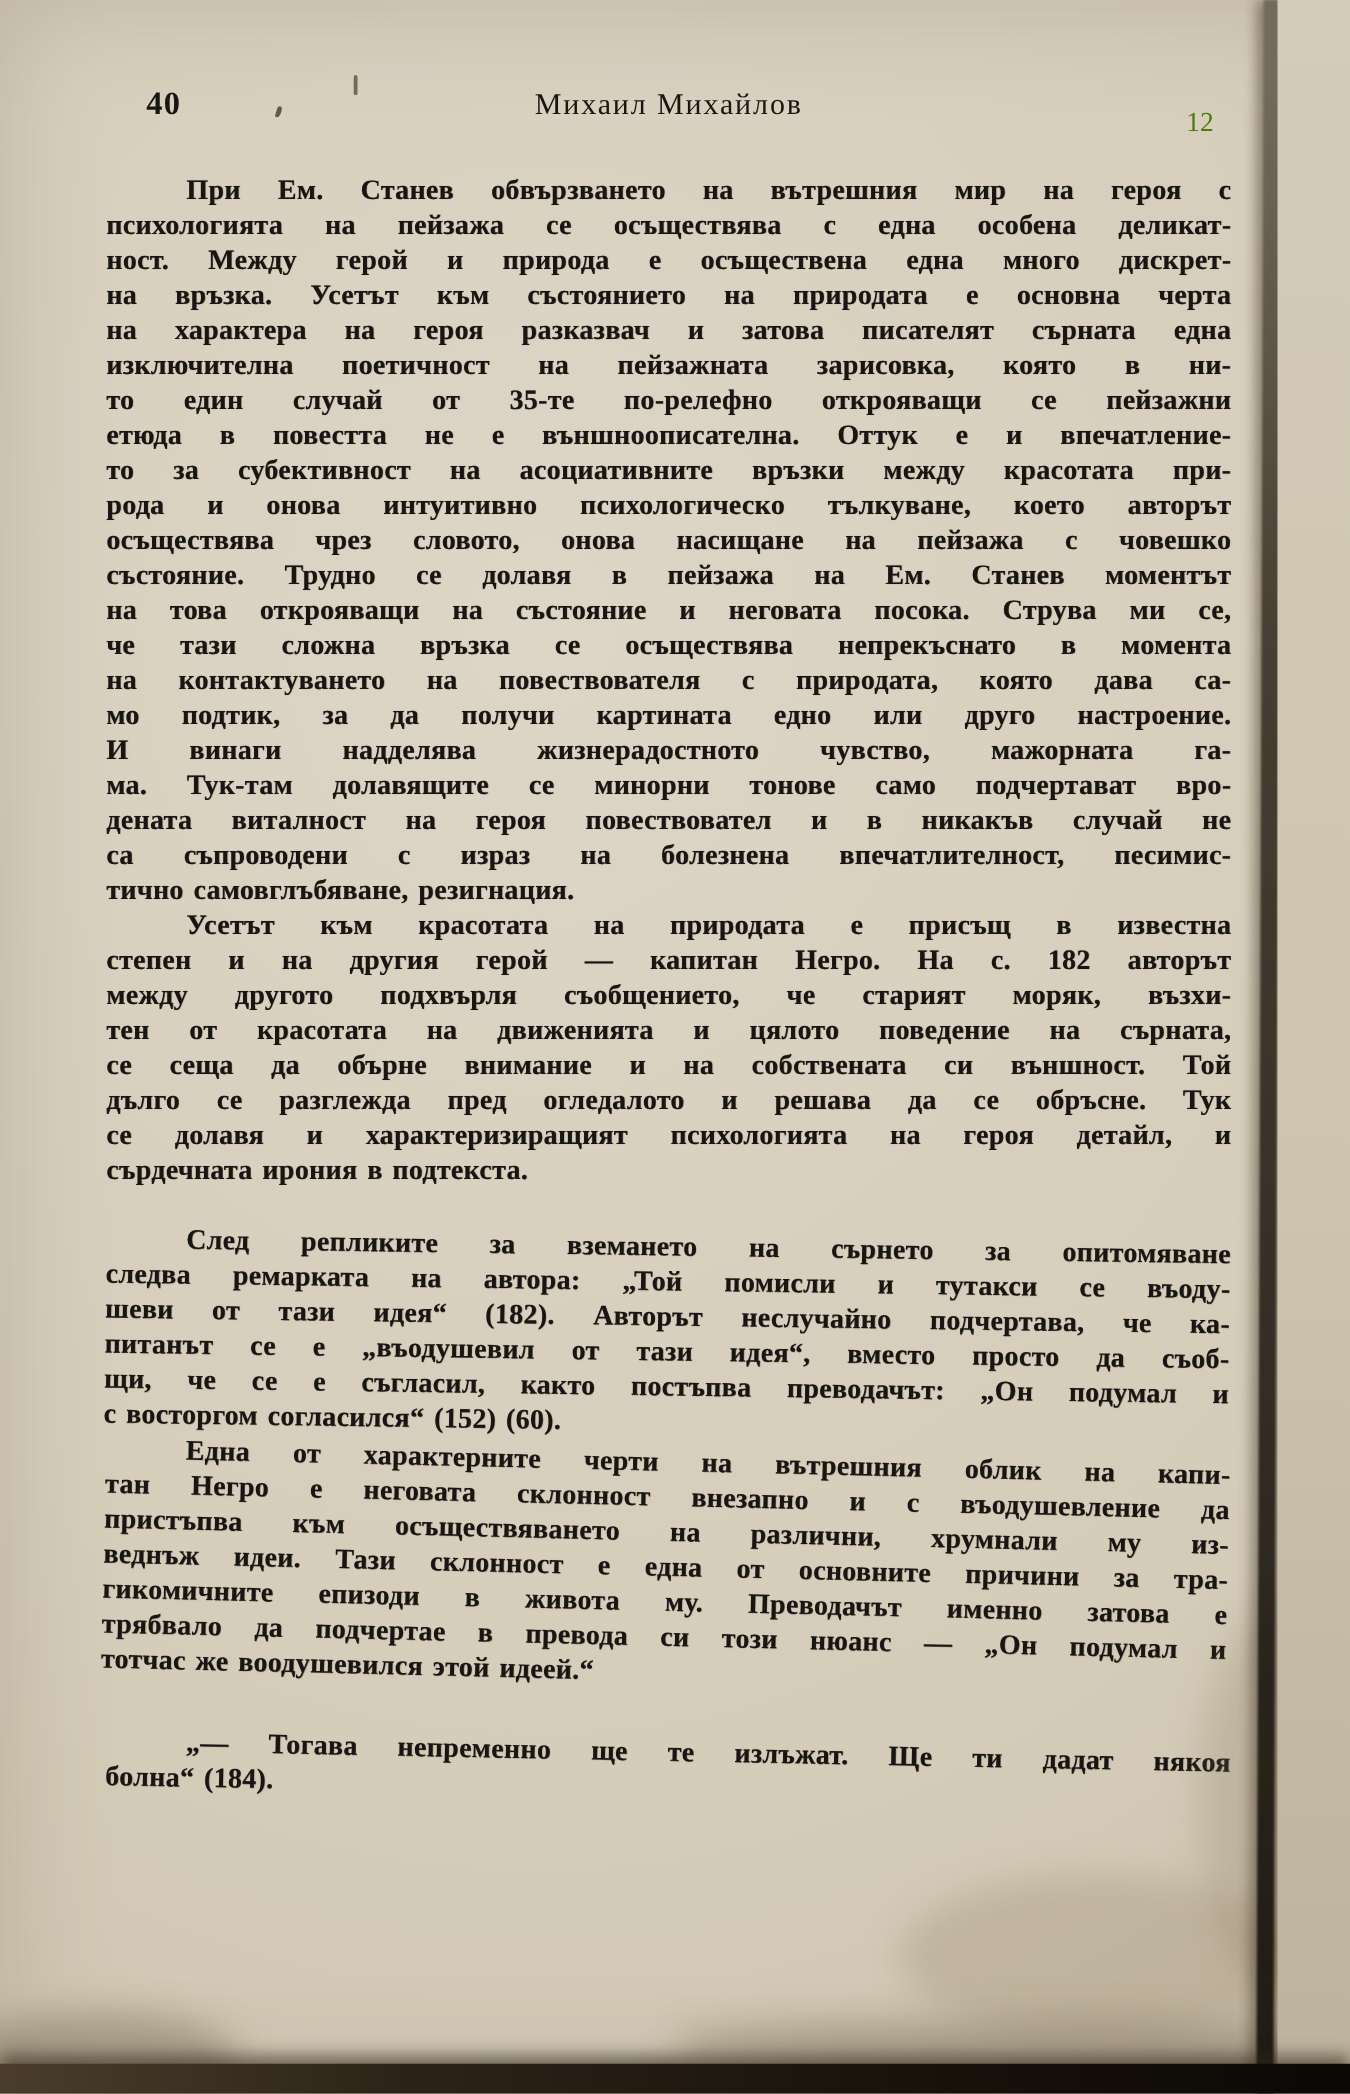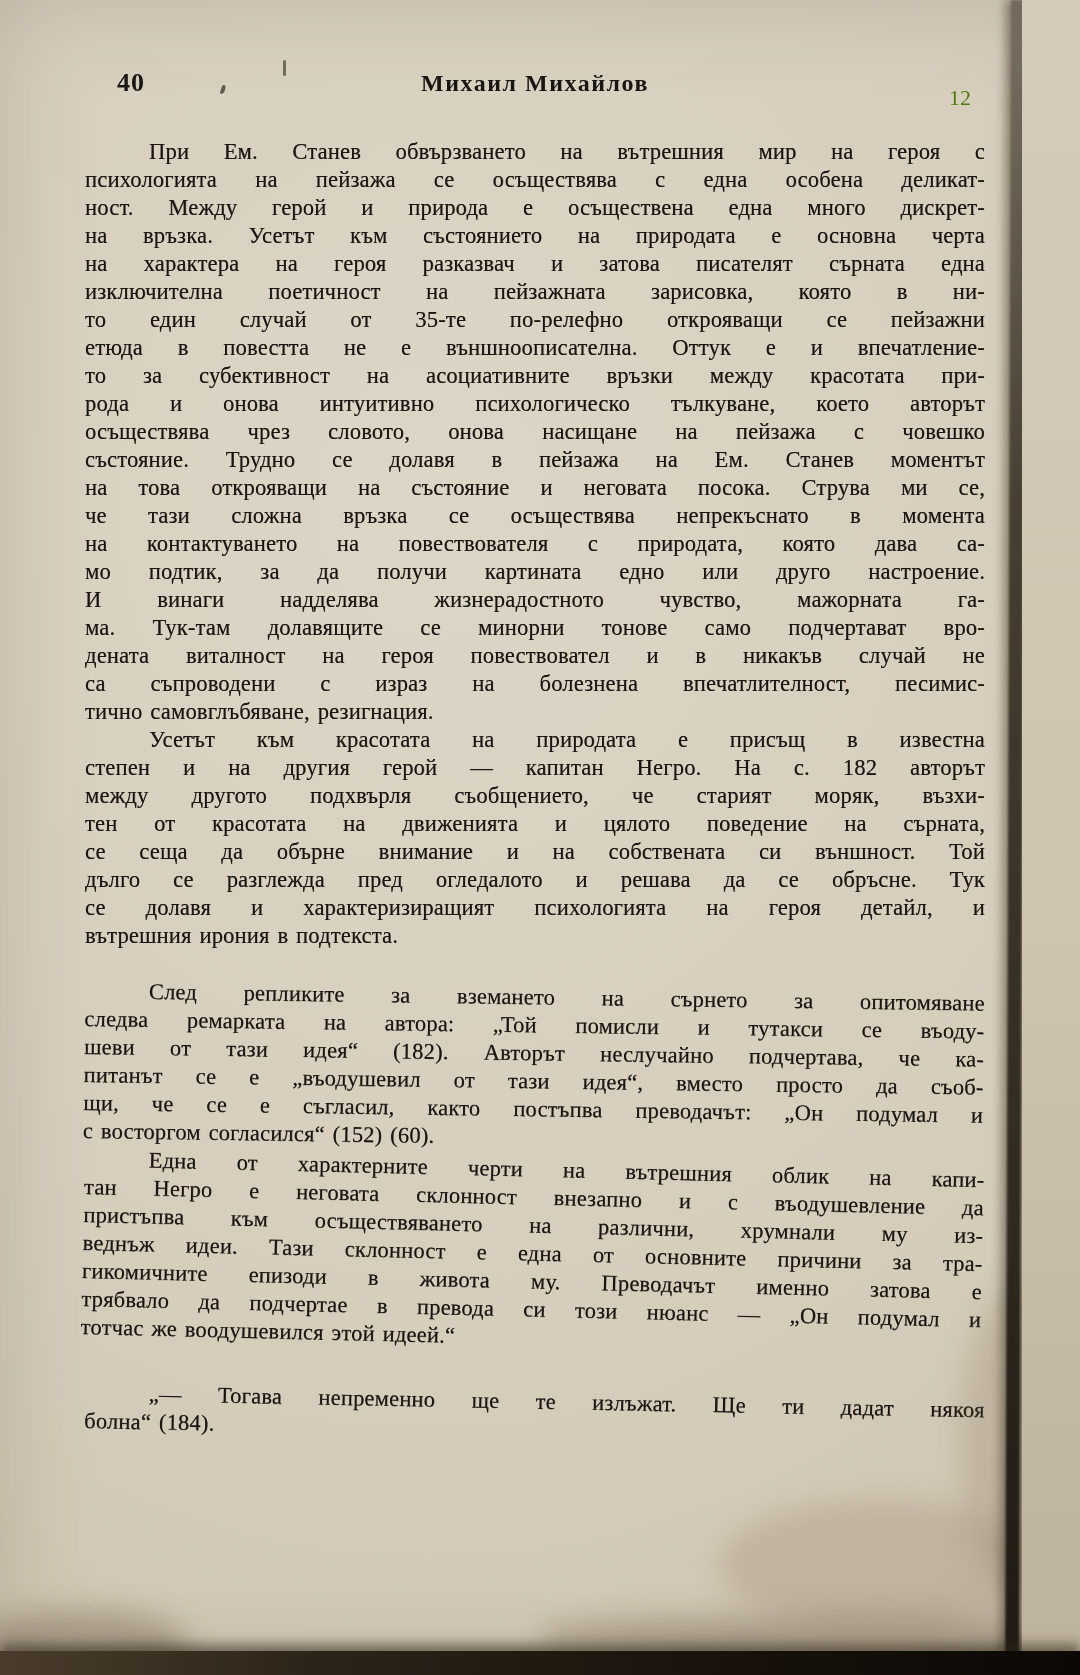--- a/index.html
+++ b/index.html
@@ -35,21 +35,21 @@
     font-size: 26px;
     font-weight: bold;
     letter-spacing: 1px;
     padding-left: 32px;
     box-sizing: border-box;
   }
   .running-title {
     flex: 1;
     text-align: center;
     font-size: 24px;
-    font-weight: bold;
+    font-weight: normal;
     letter-spacing: 1.5px;
   }
   .page-num-right {
     width: 80px;
     text-align: right;
     font-size: 22px;
     position: relative;
     top: 14px;
     padding-right: 14px;
     box-sizing: border-box;
@@ -59,20 +59,21 @@
   #text-block {
     position: absolute;
     top: 138px;
     left: 85px;
     width: 900px;
     font-size: 22.5px;
     line-height: 28px;
     letter-spacing: 0.2px;
     word-spacing: 2px;
     text-shadow: 0.3px 0.3px 0.6px rgba(25, 20, 15, 0.55);
+    font-weight: bold;
   }
   .paragraph { position: relative; }
   .line {
     text-align: justify;
     text-align-last: justify;
     white-space: normal;
   }
   .line.first { text-indent: 64px; }
   .line.last { text-align-last: left; }
   #text-block .paragraph:nth-child(3) {
@@ -202,21 +203,21 @@
         <div class="line last">тично самовглъбяване, резигнация.</div>
       </div>
       <div class="paragraph">
         <div class="line first">Усетът към красотата на природата е присъщ в известна</div>
         <div class="line">степен и на другия герой — капитан Негро. На с. 182 авторът</div>
         <div class="line">между другото подхвърля съобщението, че старият моряк, възхи-</div>
         <div class="line">тен от красотата на движенията и цялото поведение на сърната,</div>
         <div class="line">се сеща да обърне внимание и на собствената си външност. Той</div>
         <div class="line">дълго се разглежда пред огледалото и решава да се обръсне. Тук</div>
         <div class="line">се долавя и характеризиращият психологията на героя детайл, и</div>
-        <div class="line last">вътрешния ирония в подтекста.</div>
+        <div class="line last">сърдечната ирония в подтекста.</div>
       </div>
       <div class="paragraph">
         <div class="line first">След репликите за вземането на сърнето за опитомяване</div>
         <div class="line">следва ремарката на автора: „Той помисли и тутакси се въоду-</div>
         <div class="line">шеви от тази идея“ (182). Авторът неслучайно подчертава, че ка-</div>
         <div class="line">питанът се е „въодушевил от тази идея“, вместо просто да съоб-</div>
         <div class="line">щи, че се е съгласил, както постъпва преводачът: „Он подумал и</div>
         <div class="line last">с восторгом согласился“ (152) (60).</div>
       </div>
       <div class="paragraph">

